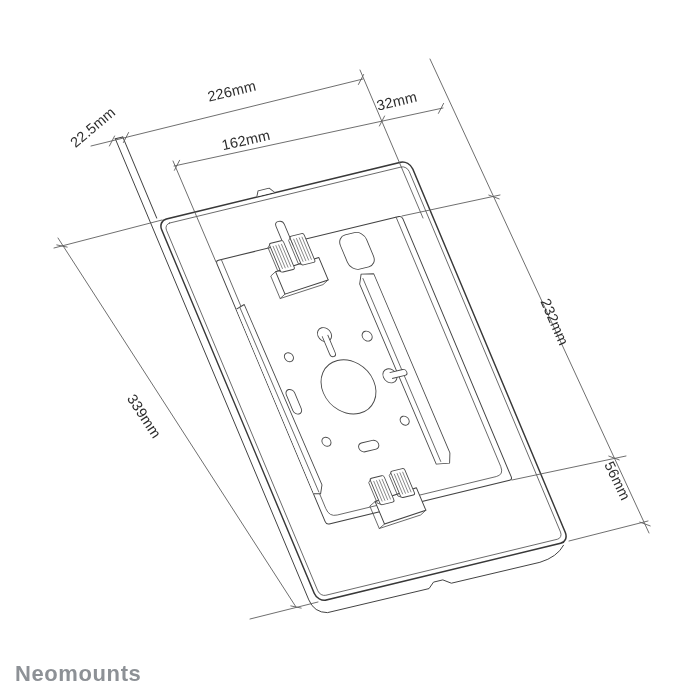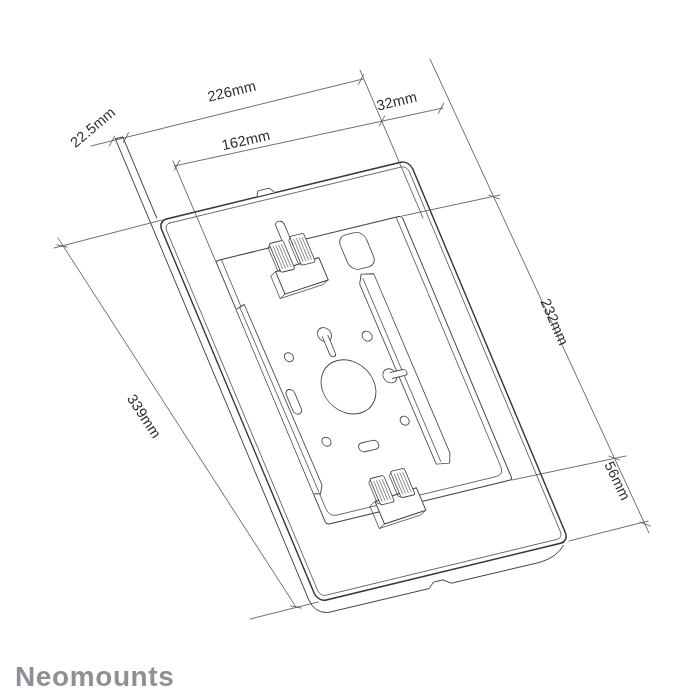--- a/index.html
+++ b/index.html
@@ -1,20 +1,20 @@
 <!DOCTYPE html>
 <html><head>
 <meta charset="utf-8">
 <style>
   html,body{margin:0;padding:0;background:#fff;}
   .canvas{position:relative;width:700px;height:700px;background:#ffffff;overflow:hidden;
           font-family:"Liberation Sans", sans-serif;}
   svg{position:absolute;left:0;top:0;}
   .dim-label{font-size:14.5px;fill:#2d2d2d;letter-spacing:0.2px;}
-  .logo{position:absolute;left:15px;top:661px;font-size:28px;font-weight:600;
+  .logo{position:absolute;left:15px;top:661px;font-size:22px;font-weight:600;
         color:#8d9196;letter-spacing:0.6px;}
   .lnf {fill:#ffffff;stroke:#383838;stroke-width:1.5;stroke-linejoin:round;}
   .md  {fill:none;stroke:#434343;stroke-width:1;stroke-linejoin:round;stroke-linecap:round;}
   .mdf {fill:#ffffff;stroke:#434343;stroke-width:1;stroke-linejoin:round;}
   .tn  {fill:none;stroke:#585858;stroke-width:0.8;stroke-linejoin:round;stroke-linecap:round;}
   .tnf {fill:#ffffff;stroke:#4a4a4a;stroke-width:0.9;stroke-linejoin:round;}
   .hatch{fill:none;stroke:#4f4f4f;stroke-width:0.6;}
   .dim {fill:none;stroke:#5f5f5f;stroke-width:0.9;stroke-linecap:round;}
 </style>
 </head>

